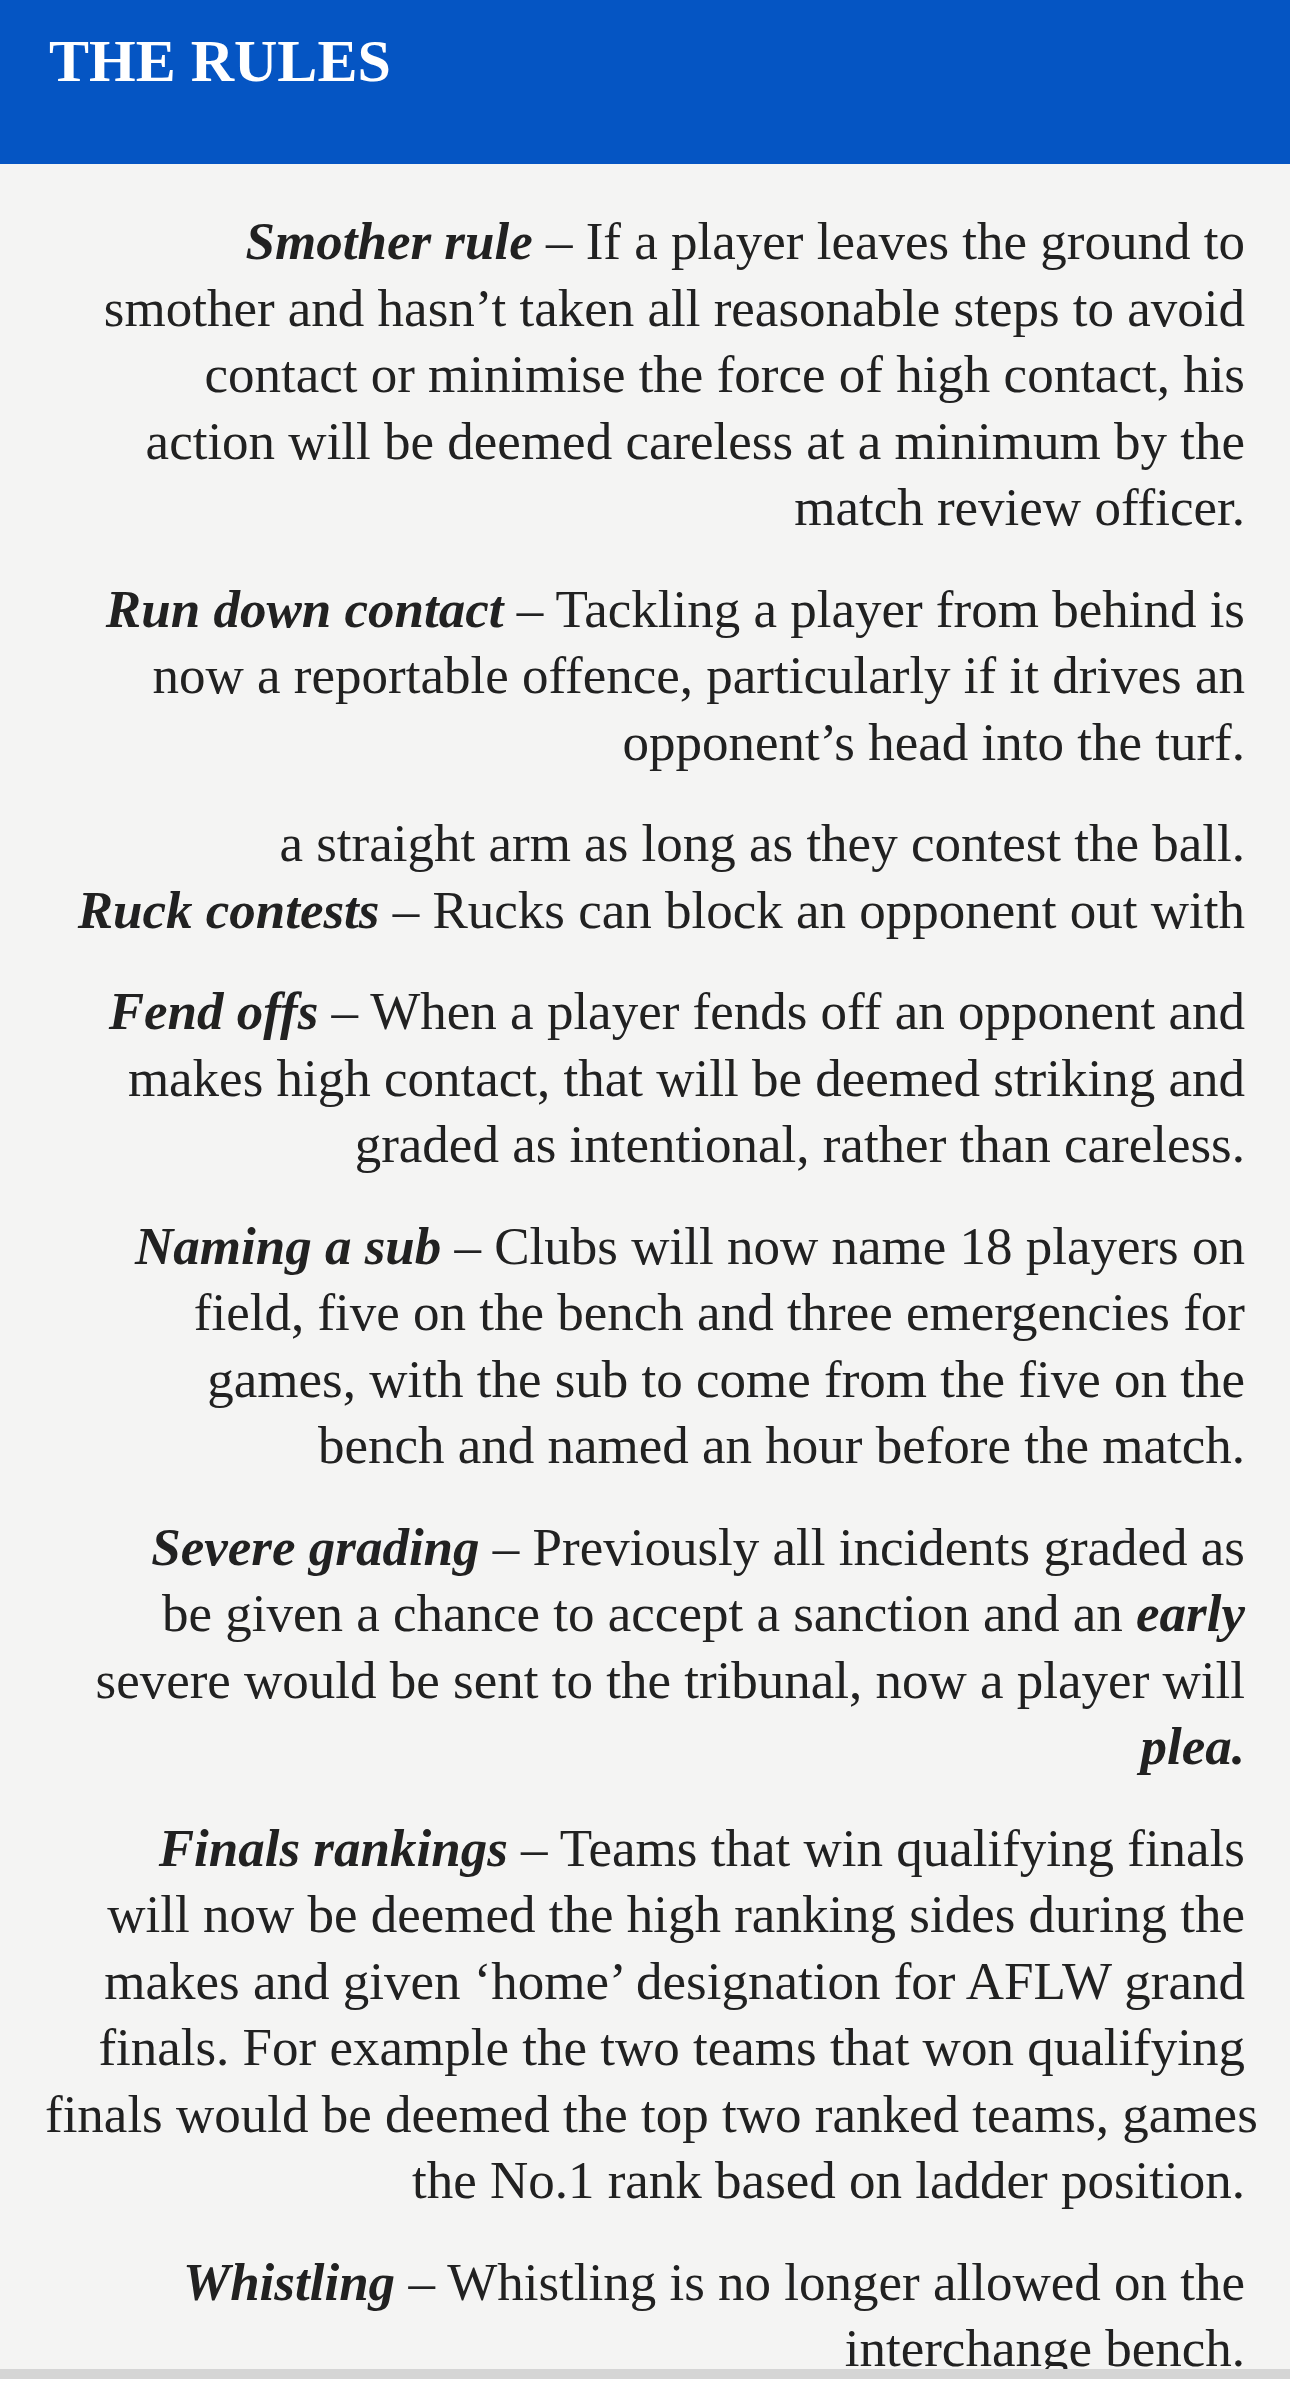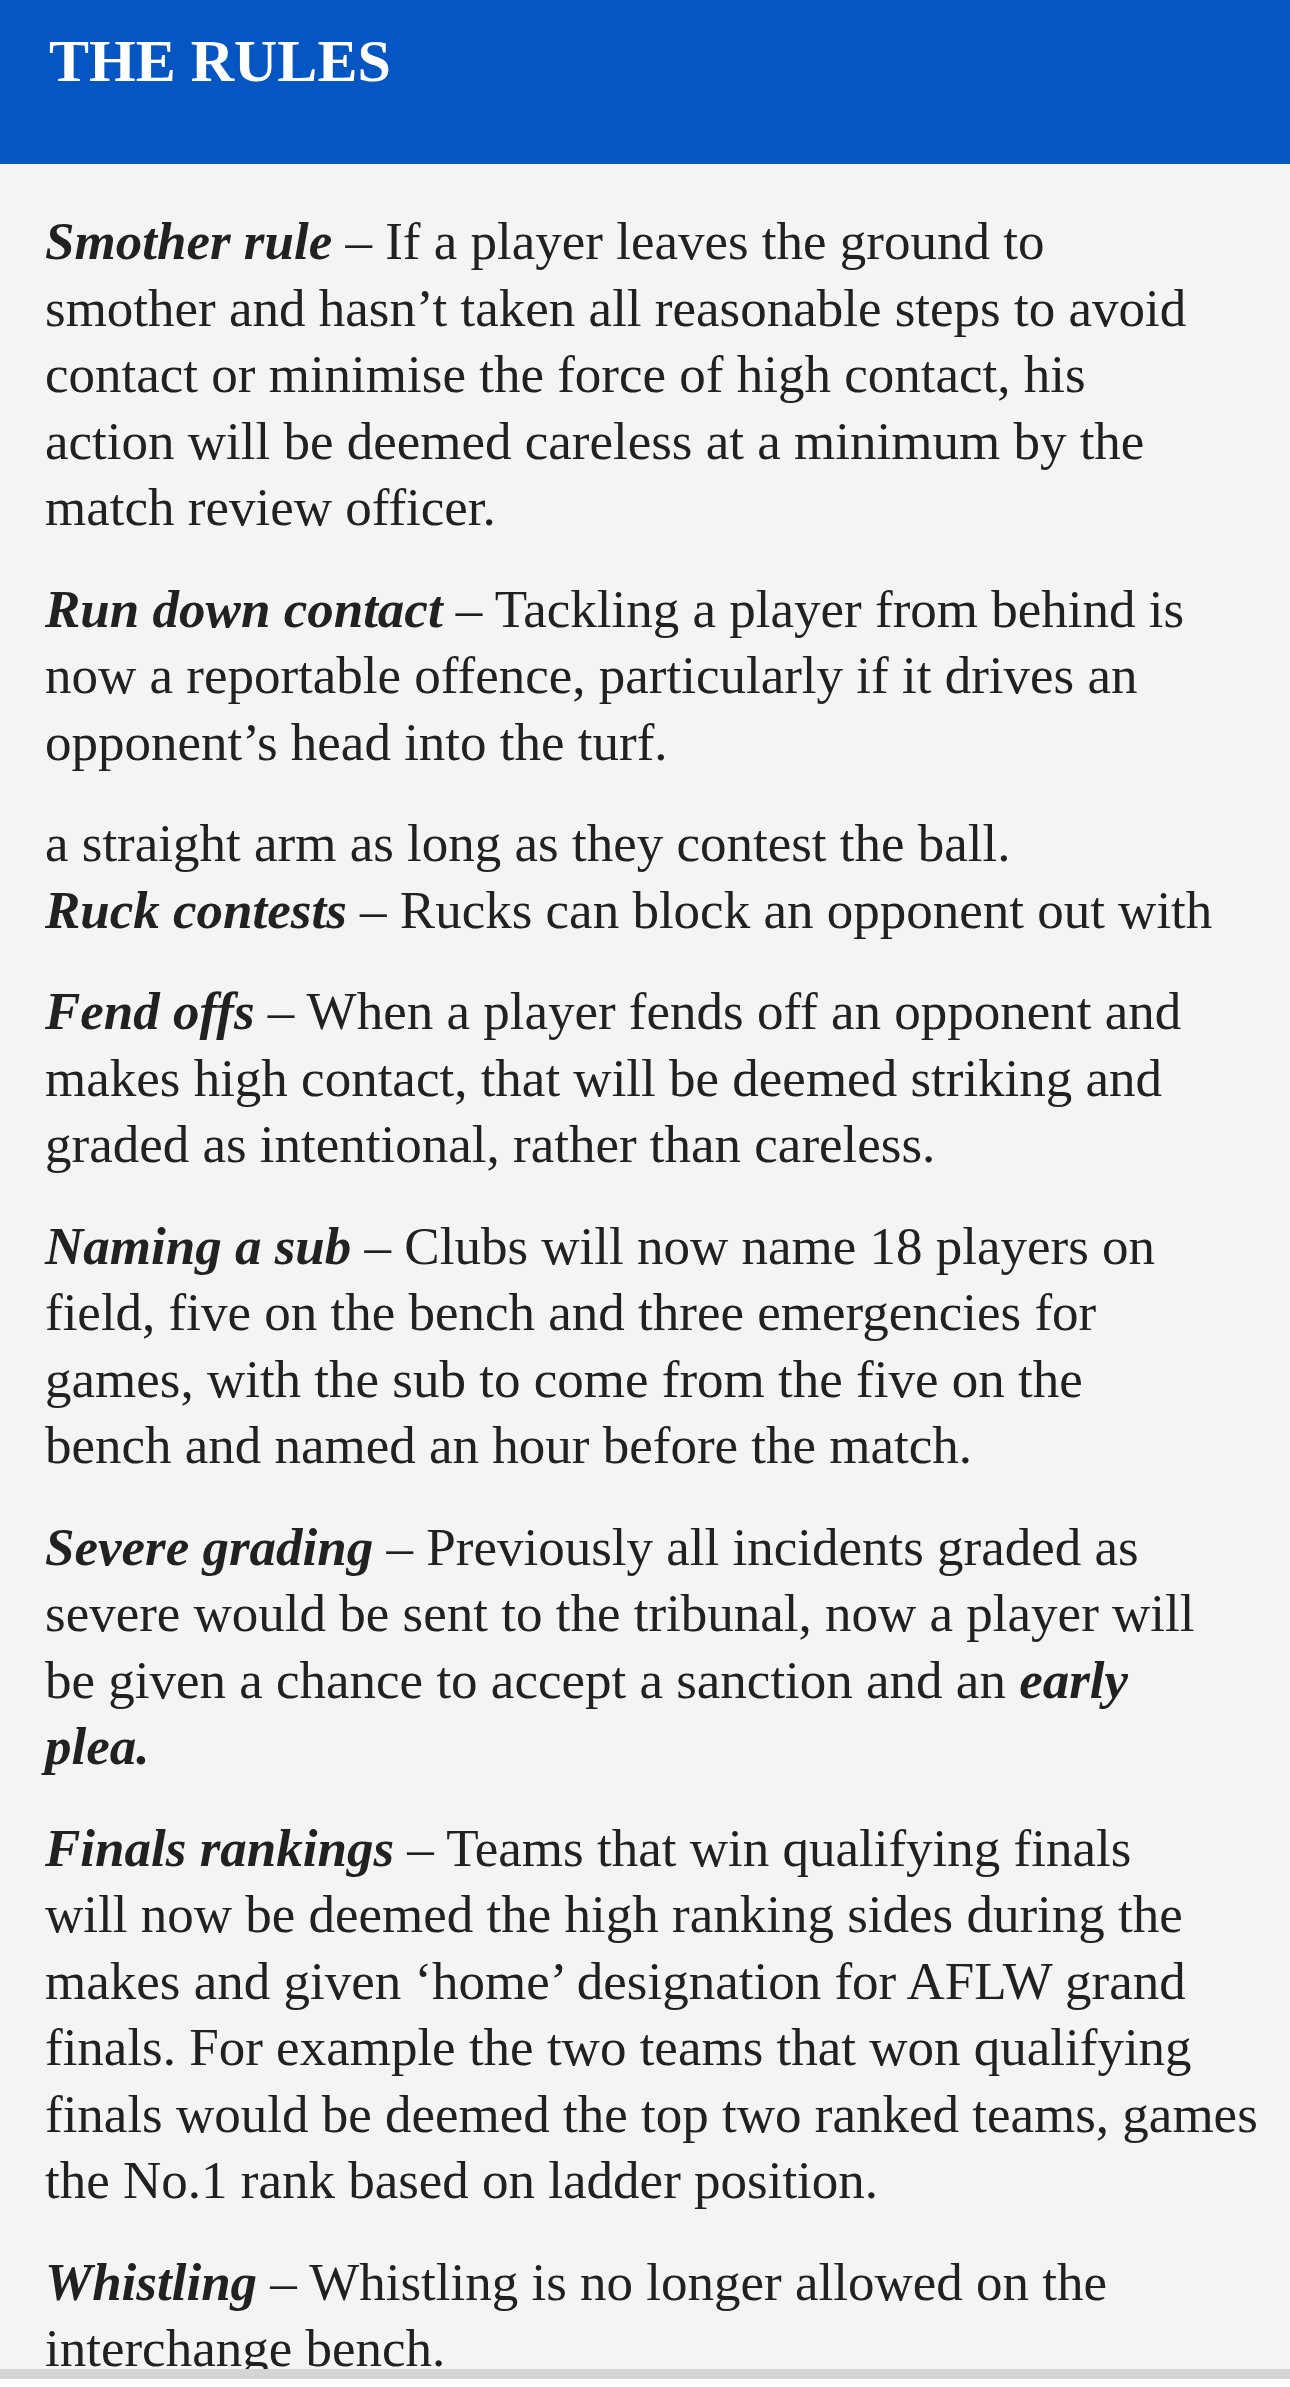--- a/index.html
+++ b/index.html
@@ -36,20 +36,21 @@
     letter-spacing: 0px;
   }
   .rules {
     padding: 44px 45px 0 45px;
     color: var(--body-text, #212121);
   }
   .rule {
     font-size: 53px;
     line-height: 66.5px;
     margin: 0 0 35px 0;
+    text-align: right;
   }
   .rule .line {
     display: block;
     white-space: pre;
   }
   .lead {
     font-weight: bold;
     font-style: italic;
   }
   .bottom-strip {
@@ -99,22 +100,22 @@
         <span class="line"><span>graded as intentional, rather than careless.</span></span>
       </p>
       <p class="rule">
         <span class="line"><span class="lead">Naming a sub</span><span> – Clubs will now name 18 players on</span></span>
         <span class="line"><span>field, five on the bench and three emergencies for</span></span>
         <span class="line"><span>games, with the sub to come from the five on the</span></span>
         <span class="line"><span>bench and named an hour before the match.</span></span>
       </p>
       <p class="rule">
         <span class="line"><span class="lead">Severe grading</span><span> – Previously all incidents graded as</span></span>
+        <span class="line"><span>be given a chance to accept a sanction and an </span><span class="lead">early</span></span>
         <span class="line"><span>severe would be sent to the tribunal, now a player will</span></span>
-        <span class="line"><span>be given a chance to accept a sanction and an </span><span class="lead">early</span></span>
         <span class="line"><span class="lead">plea.</span></span>
       </p>
       <p class="rule">
         <span class="line"><span class="lead">Finals rankings</span><span> – Teams that win qualifying finals</span></span>
         <span class="line"><span>will now be deemed the high ranking sides during the</span></span>
         <span class="line"><span>makes and given ‘home’ designation for AFLW grand</span></span>
         <span class="line"><span>finals. For example the two teams that won qualifying</span></span>
         <span class="line"><span>finals would be deemed the top two ranked teams, games</span></span>
         <span class="line"><span>the No.1 rank based on ladder position.</span></span>
       </p>

